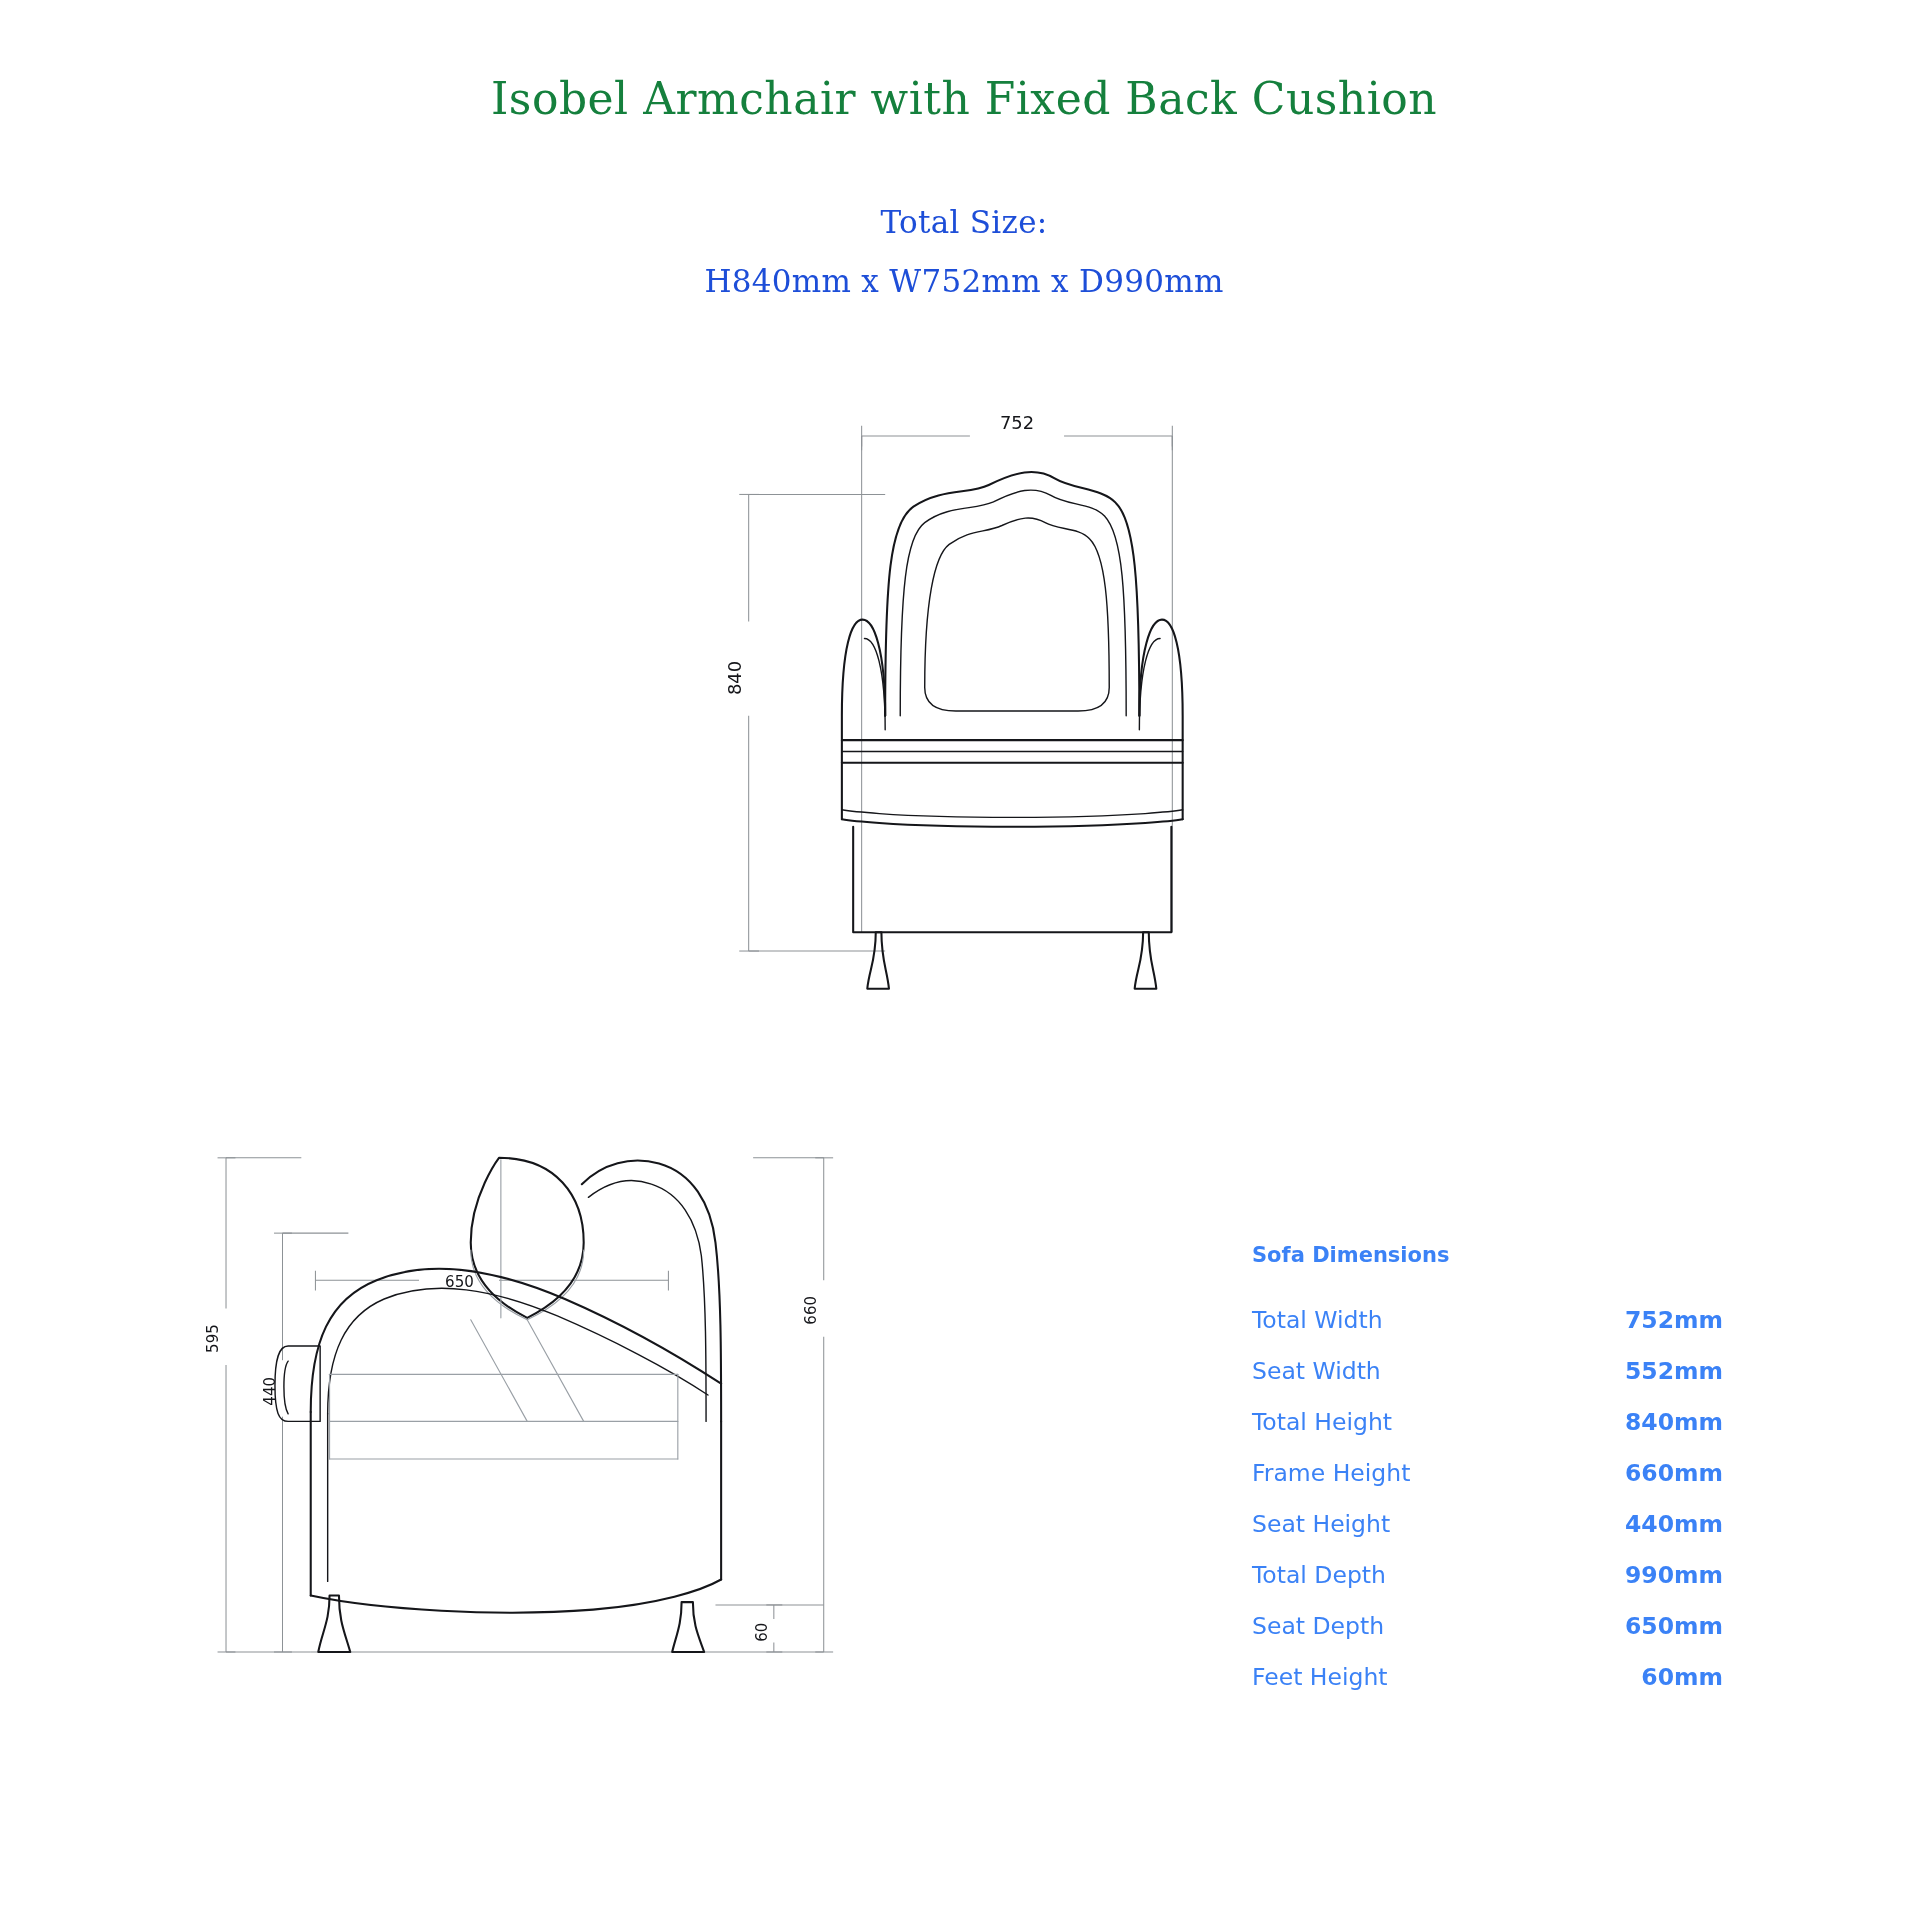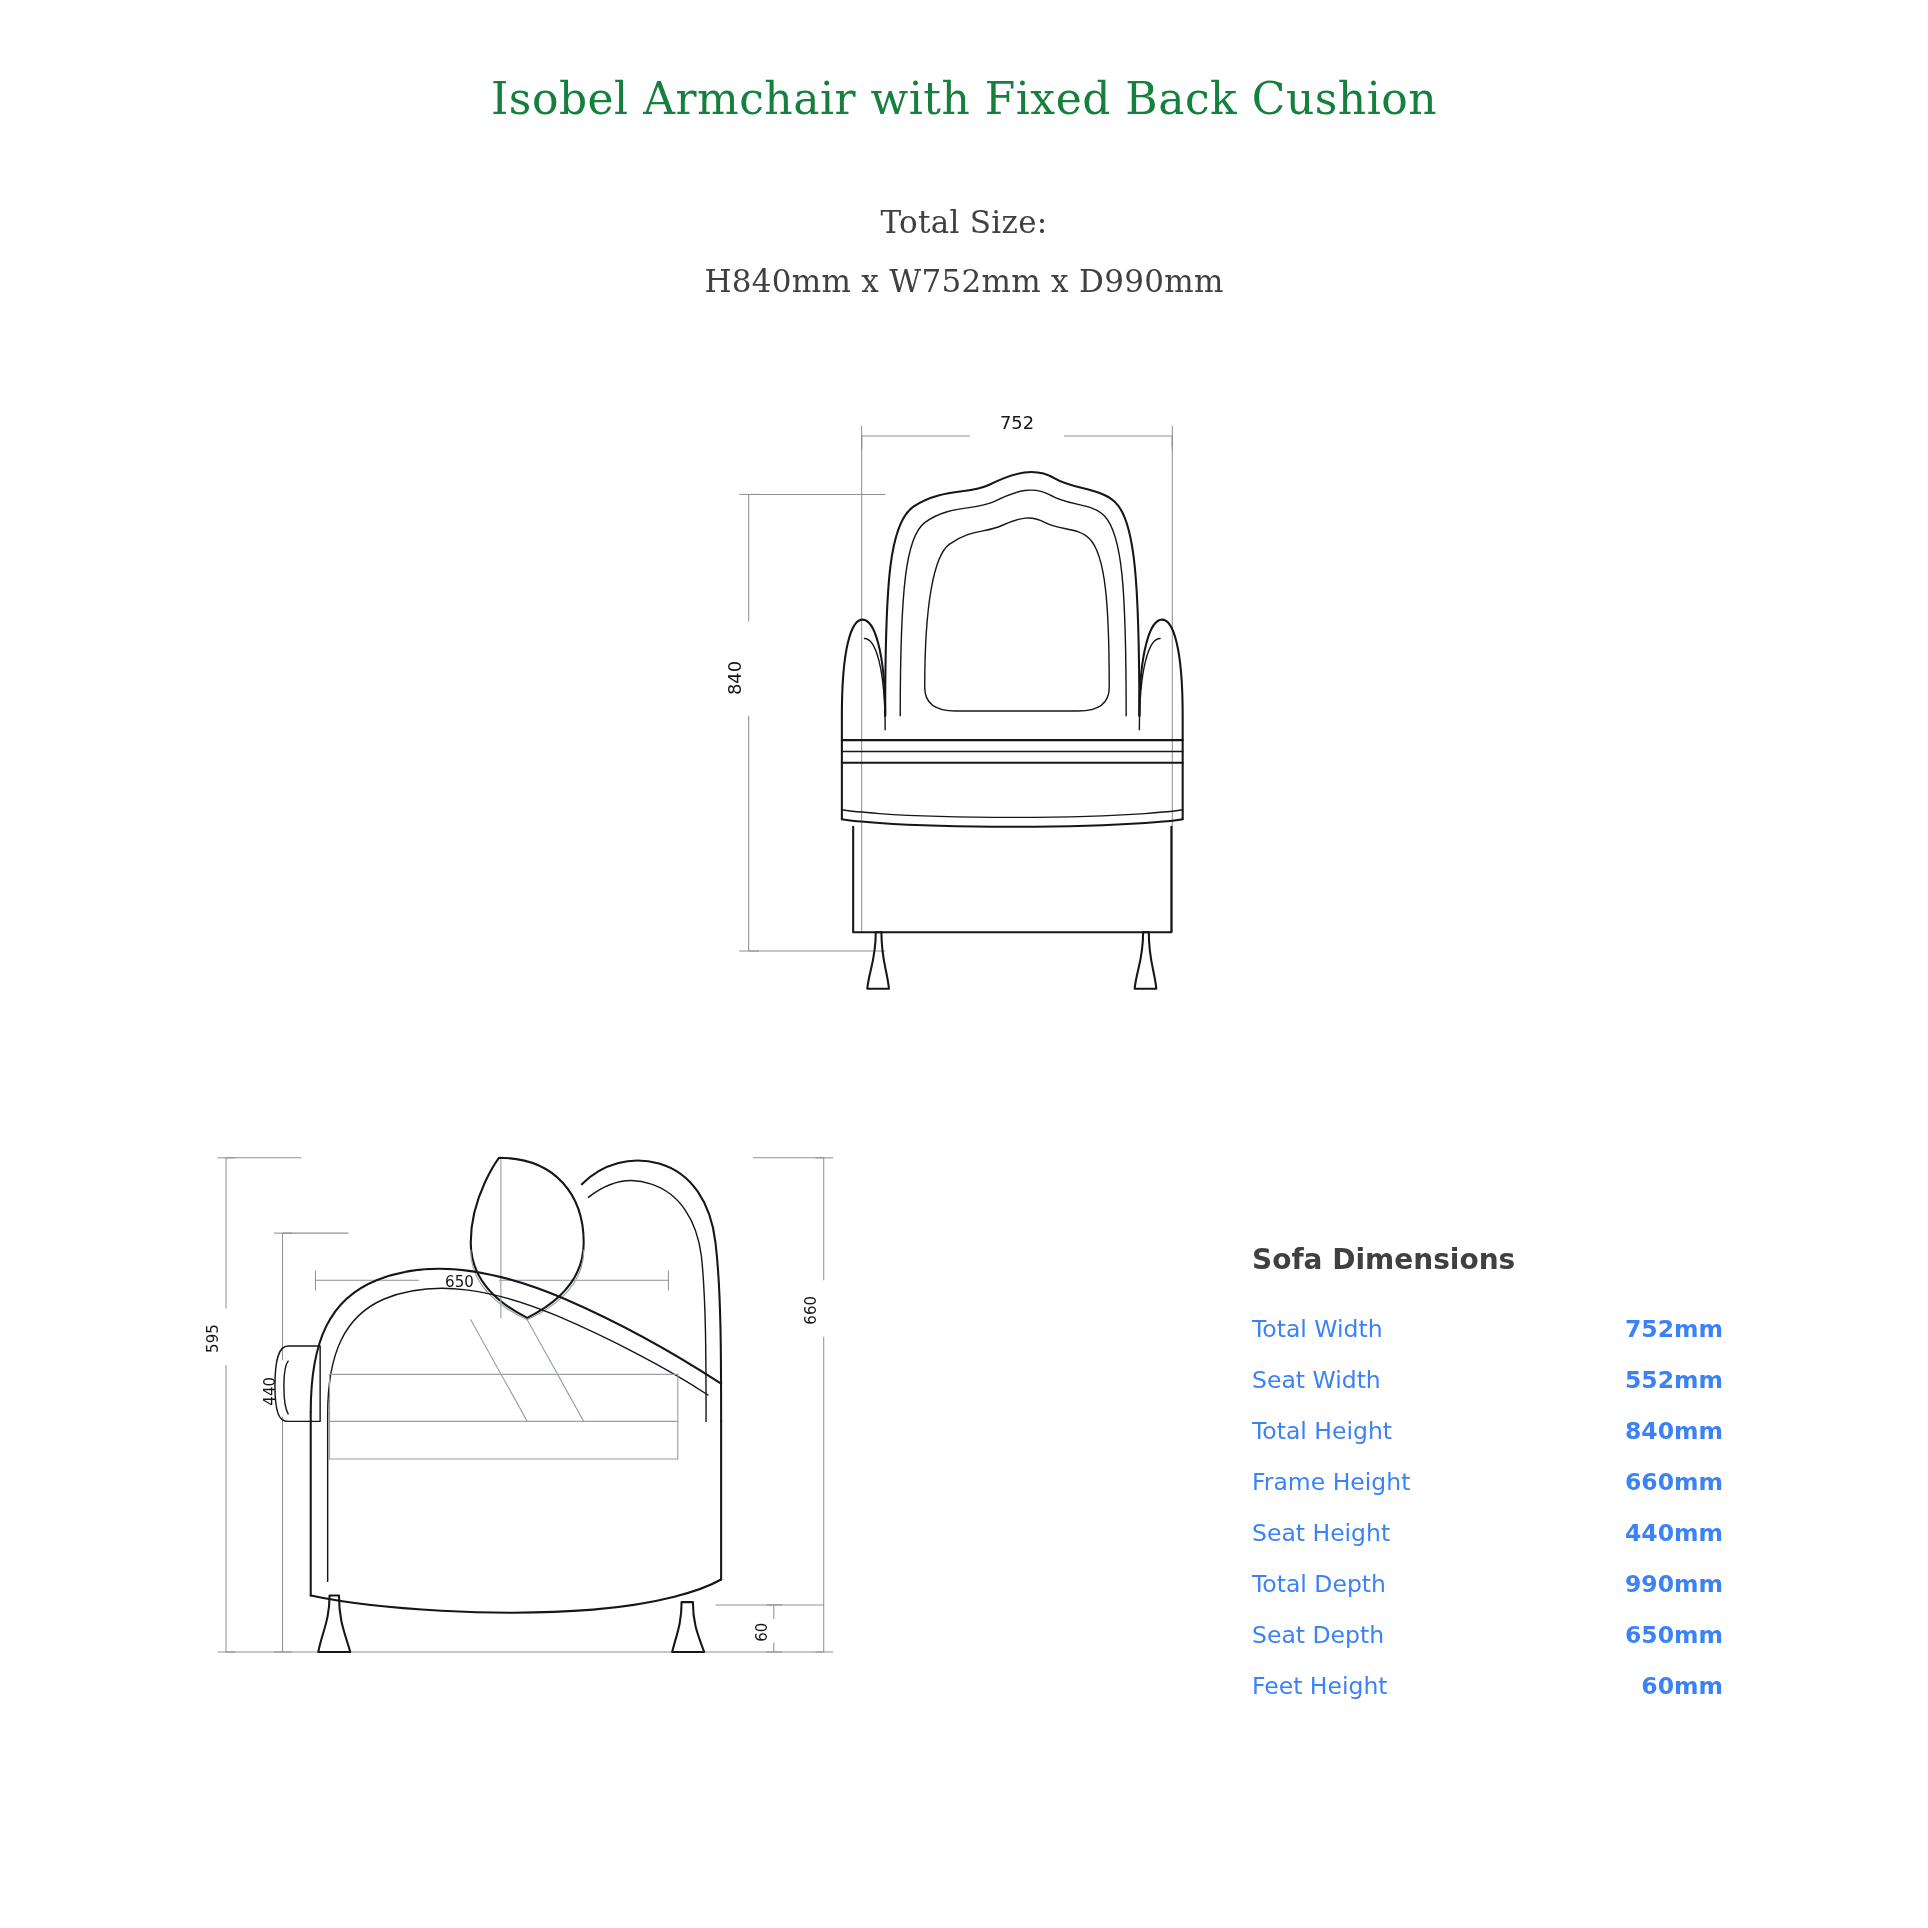--- a/index.html
+++ b/index.html
@@ -35,21 +35,21 @@
   }
   .subtitle-block {
     position: absolute;
     top: 193px;
     left: 0;
     width: 100%;
     text-align: center;
     font-family: "DejaVu Serif", serif;
     font-size: 31px;
     line-height: 59px;
-    color: #404040;
+    color: #1d4ed8;
     letter-spacing: 0.3px;
   }
 
   
   .front-view {
     position: absolute;
     left: 226px;
     top: 405px;
     width: 1083px;
     height: 659px;
@@ -108,22 +108,22 @@
   
   .spec {
     position: absolute;
     left: 1252px;
     top: 1243px;
     width: 471px;
   }
   .spec-title {
     font-family: "DejaVu Sans", sans-serif;
     font-weight: bold;
-    font-size: 28px;
-    color: #404040;
+    font-size: 21px;
+    color: #3b82f6;
     margin-bottom: 28px;
   }
   .spec-row {
     display: flex;
     justify-content: space-between;
     align-items: baseline;
     font-family: "DejaVu Sans", sans-serif;
     font-size: 23.5px;
     line-height: 51px;
     color: #3b82f6;

